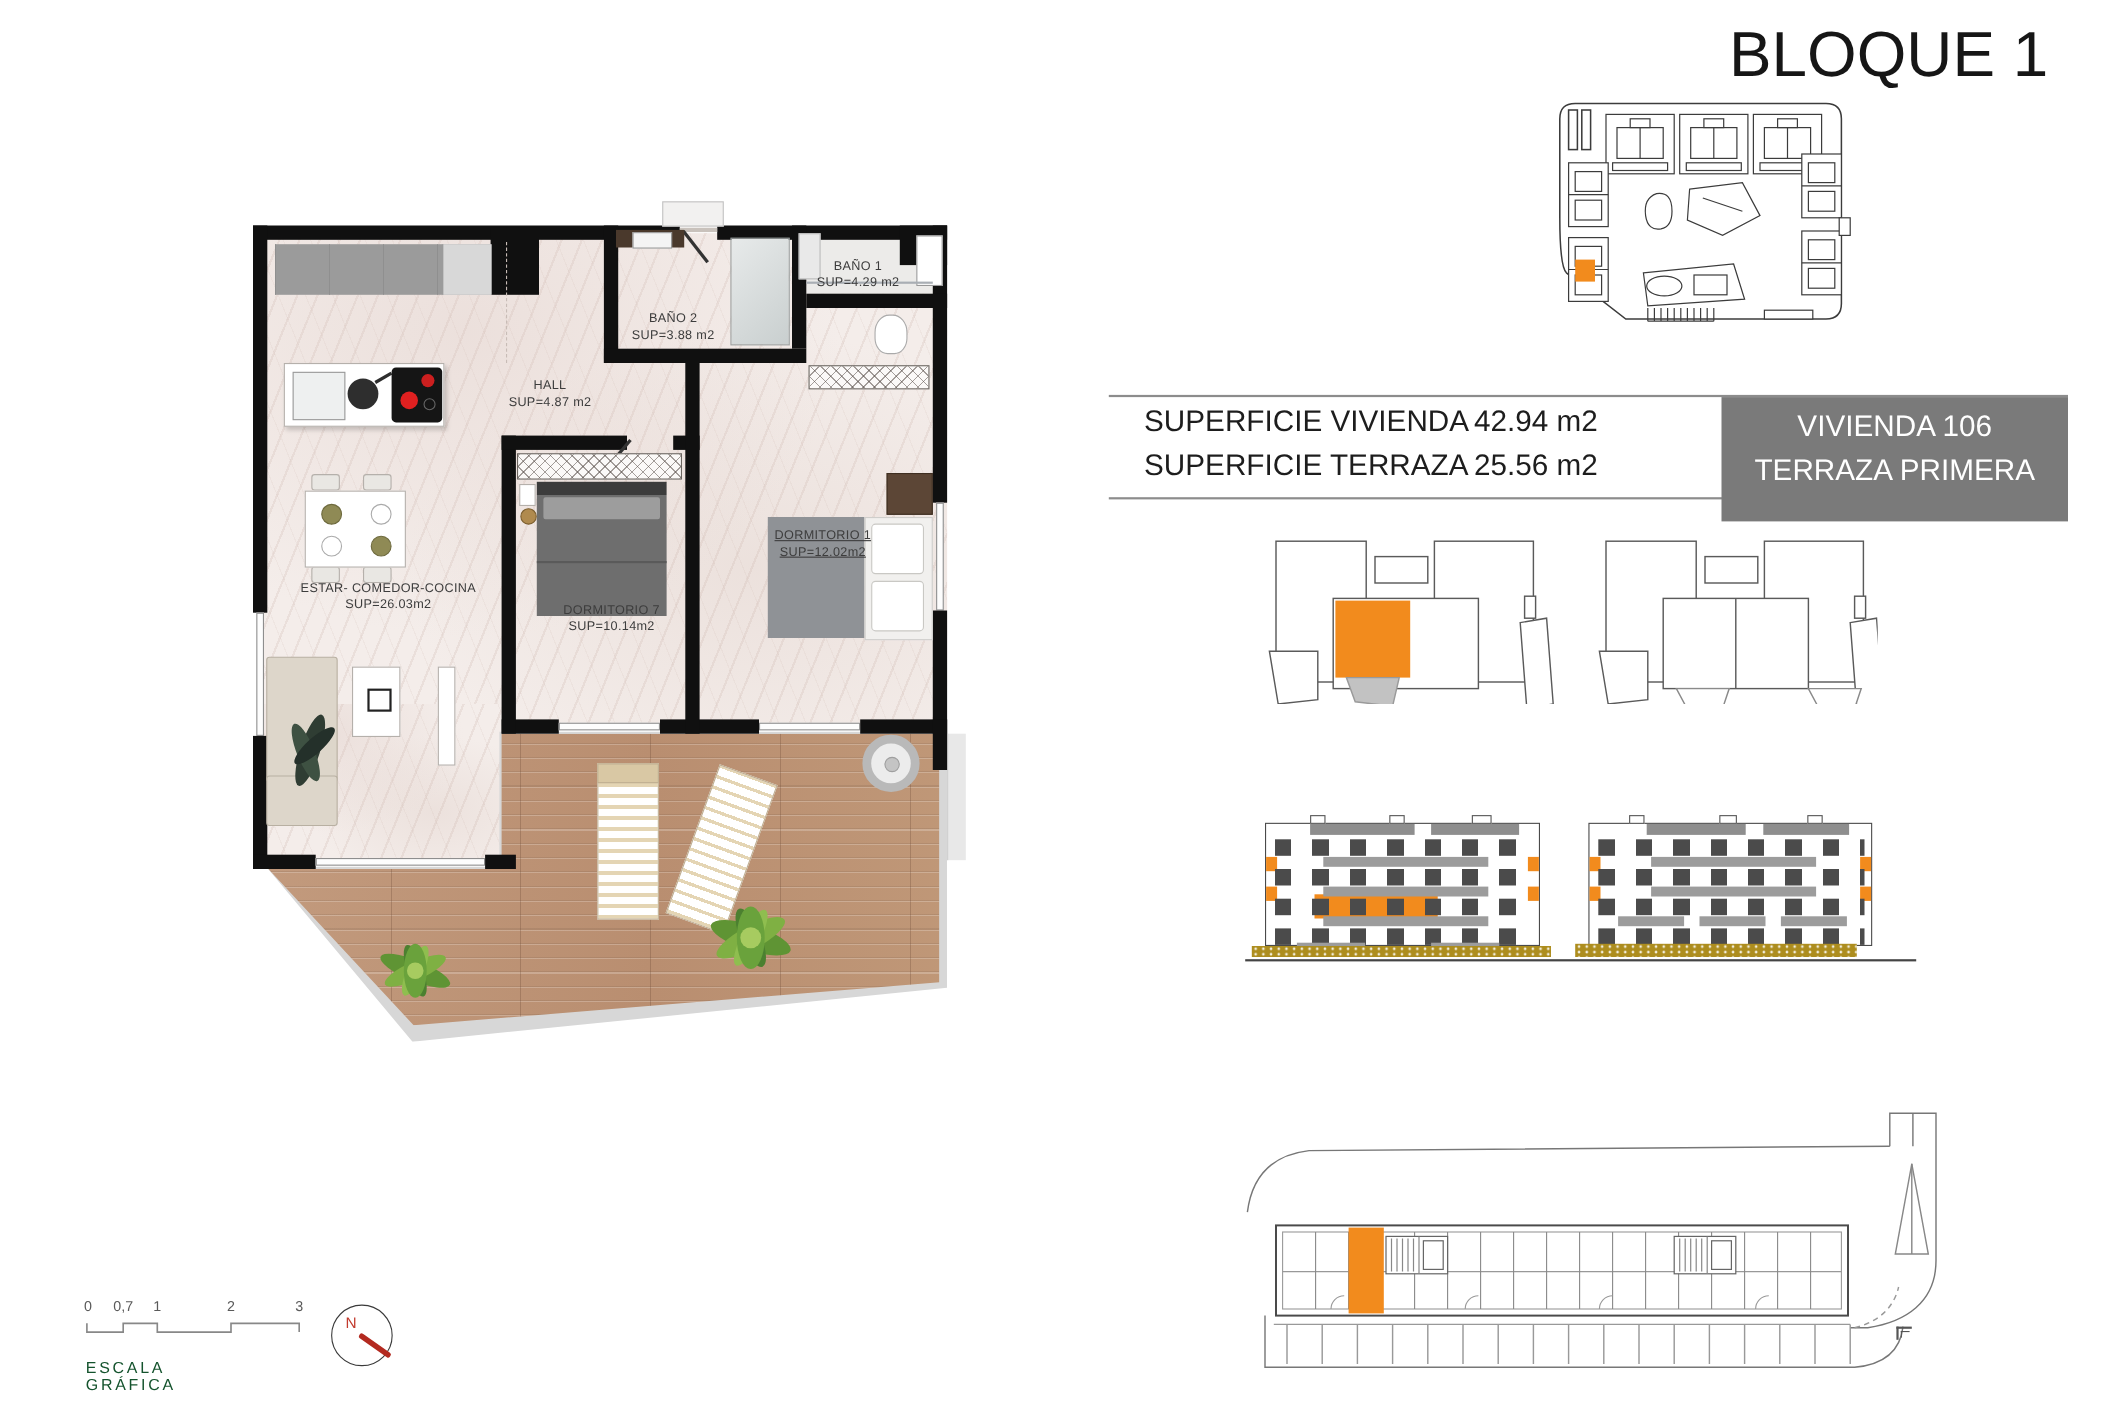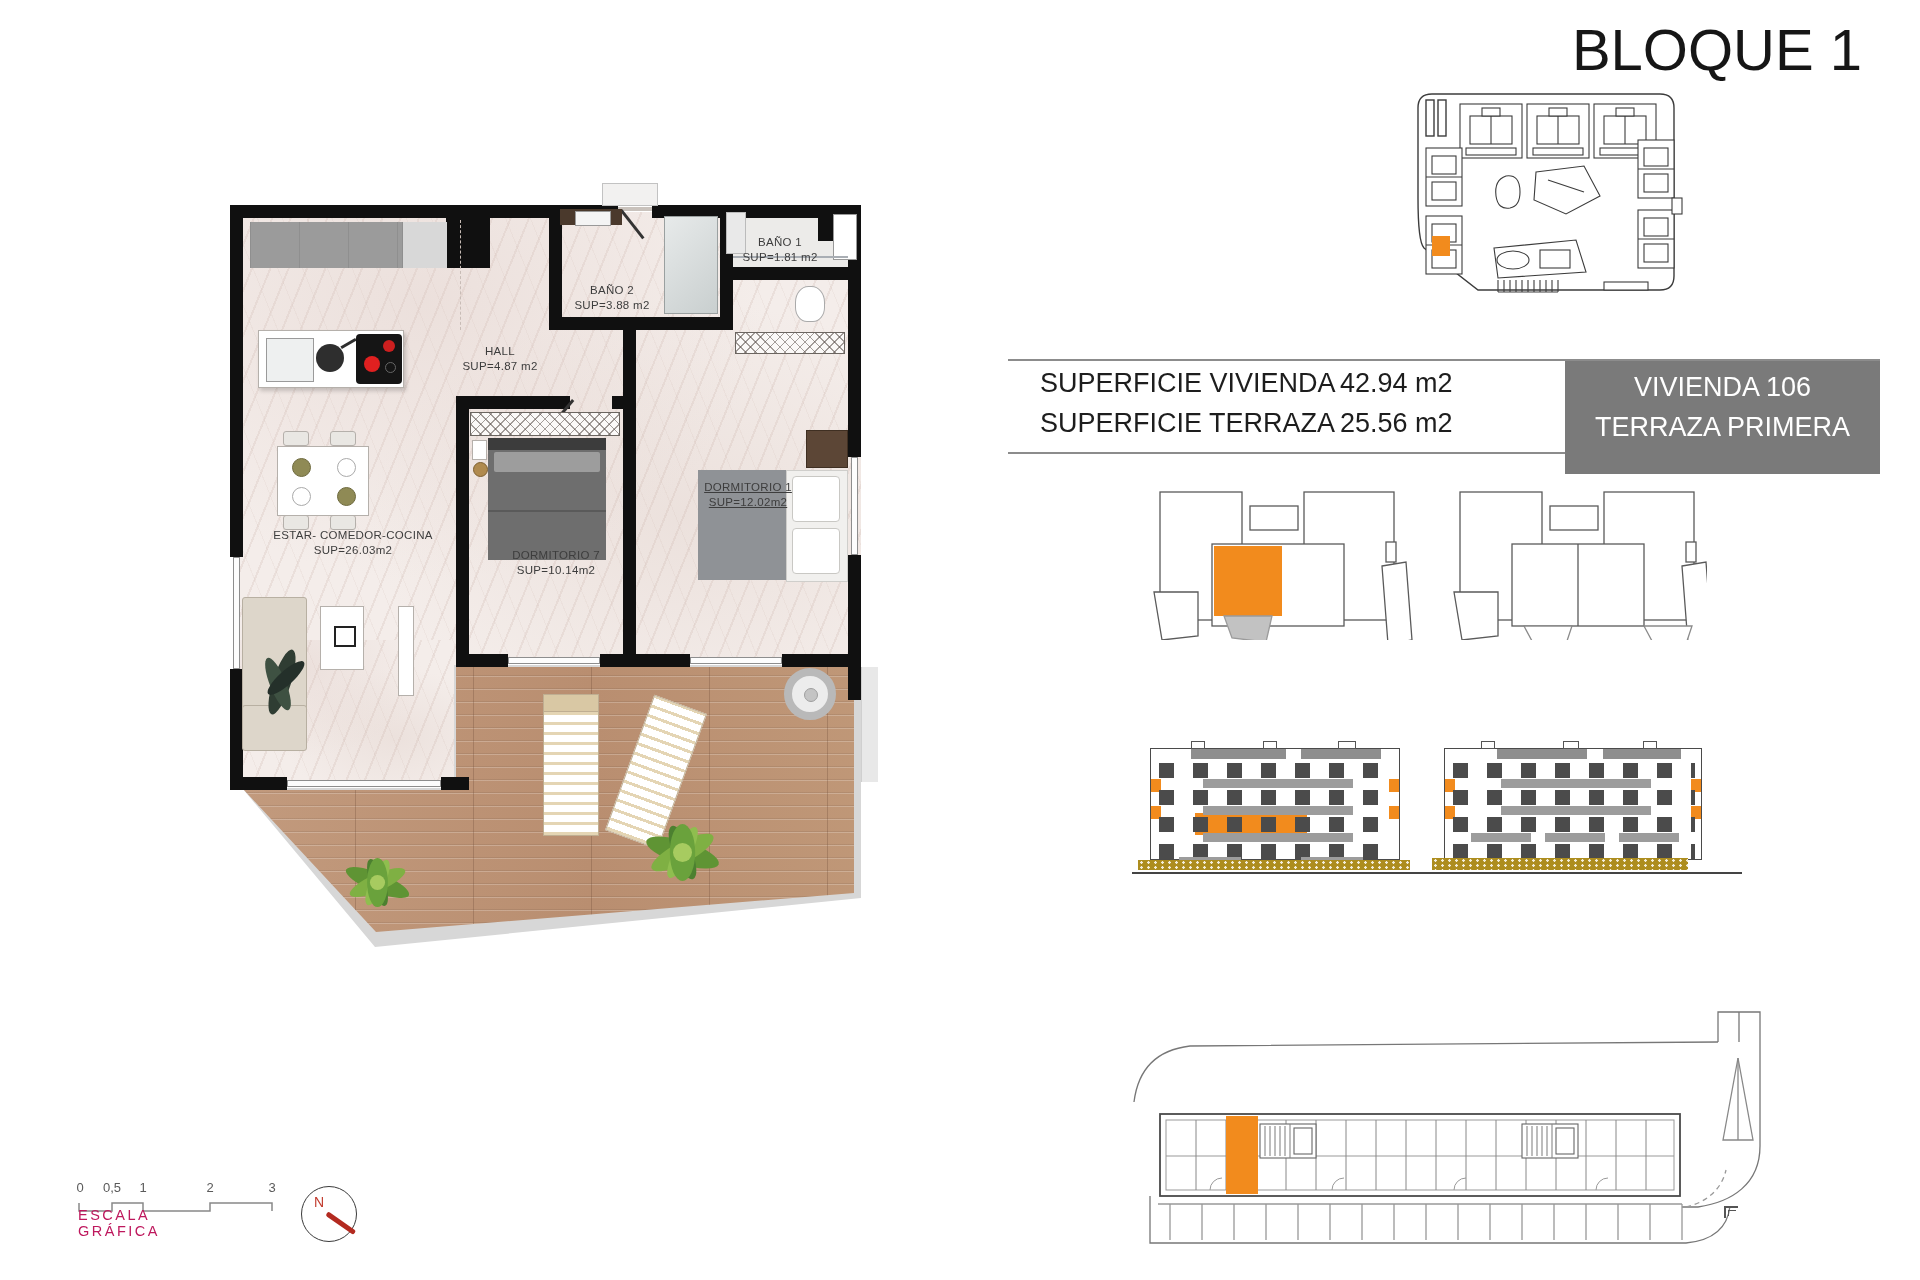--- a/index.html
+++ b/index.html
@@ -240,21 +240,21 @@
     <div class="room-label" style="left:500px;top:344px;">
       <span>HALL</span>
         <span>SUP=4.87 m2</span>
     </div>
     <div class="room-label" style="left:612px;top:283px;">
       <span>BAÑO 2</span>
         <span>SUP=3.88 m2</span>
     </div>
     <div class="room-label" style="left:780px;top:235px;">
       <span>BAÑO 1</span>
-        <span>SUP=1.81 m2</span>
+        <span>SUP=4.29 m2</span>
     </div>
   </div>
 
   <svg class="abs" style="left:1142px;top:478px;" width="565" height="162" viewBox="0 0 565 162">
     <g transform="translate(12,6)" fill="#fff" stroke="#5a5a5a" stroke-width="1.3">
       <rect x="6" y="8" width="82" height="128"></rect>
       <rect x="150" y="8" width="90" height="128"></rect>
       <rect x="232" y="58" width="10" height="20"></rect>
       <rect x="96" y="22" width="48" height="24"></rect>
       <rect x="58" y="60" width="132" height="82"></rect>
@@ -352,26 +352,26 @@
       <rect x="430" y="128" width="18" height="26"></rect>
     </g>
     <path fill="none" stroke="#999" d="M84,190 a12,12 0 0 1 12,-12 M206,190 a12,12 0 0 1 12,-12 M328,190 a12,12 0 0 1 12,-12 M470,190 a12,12 0 0 1 12,-12"></path>
   </svg>
   <i style="left:1724px;top:1206px;width:12px;height:10px;border-top:2px solid #555;border-left:2px solid #555;">
     <i style="left:2px;top:2px;width:7px;height:5px;border-top:1px solid #555;border-left:1px solid #555;"></i>
   </i>
 
   <div class="abs" style="left:0;top:0;">
     <span class="tick" style="left:80px;top:1180px;">0</span>
-    <span class="tick" style="left:112px;top:1180px;">0,5</span>
+    <span class="tick" style="left:112px;top:1180px;">0,7</span>
     <span class="tick" style="left:143px;top:1180px;">1</span>
     <span class="tick" style="left:210px;top:1180px;">2</span>
     <span class="tick" style="left:272px;top:1180px;">3</span>
     <svg class="abs" style="left:78px;top:1198px;" width="198" height="20" viewBox="0 0 198 20">
       <path d="M1,5 L1,13 L34,13 L34,5 L65,5 L65,13 L132,13 L132,5 L194,5 L194,13" fill="none" stroke="#888" stroke-width="1.5"></path>
     </svg>
-    <span style="position:absolute;left:78px;top:1207px;font-size:14.5px;letter-spacing:2.5px;color:#be185d;">ESCALA GRÁFICA</span>
+    <span style="position:absolute;left:78px;top:1236px;font-size:14.5px;letter-spacing:2.5px;color:#14532d;">ESCALA GRÁFICA</span>
     <i style="left:301px;top:1186px;width:56px;height:56px;border:1.5px solid #3a3a3a;border-radius:50%;box-sizing:border-box;"></i>
     <span style="position:absolute;left:314px;top:1194px;font-size:14px;color:#c23b2e;">N</span>
     <i style="left:327px;top:1211px;width:34px;height:4.5px;background:#b32a20;border-radius:2px;transform:rotate(35deg);transform-origin:left center;"></i>
   </div>
 
 </div>
 
 </body></html>

